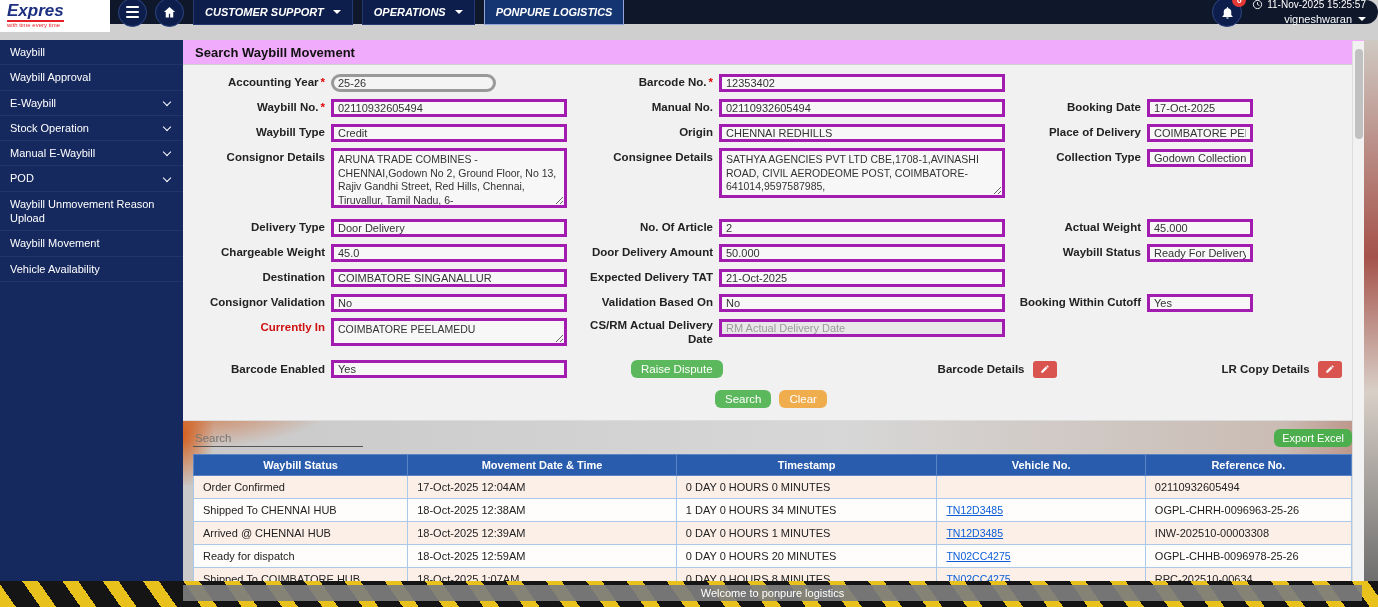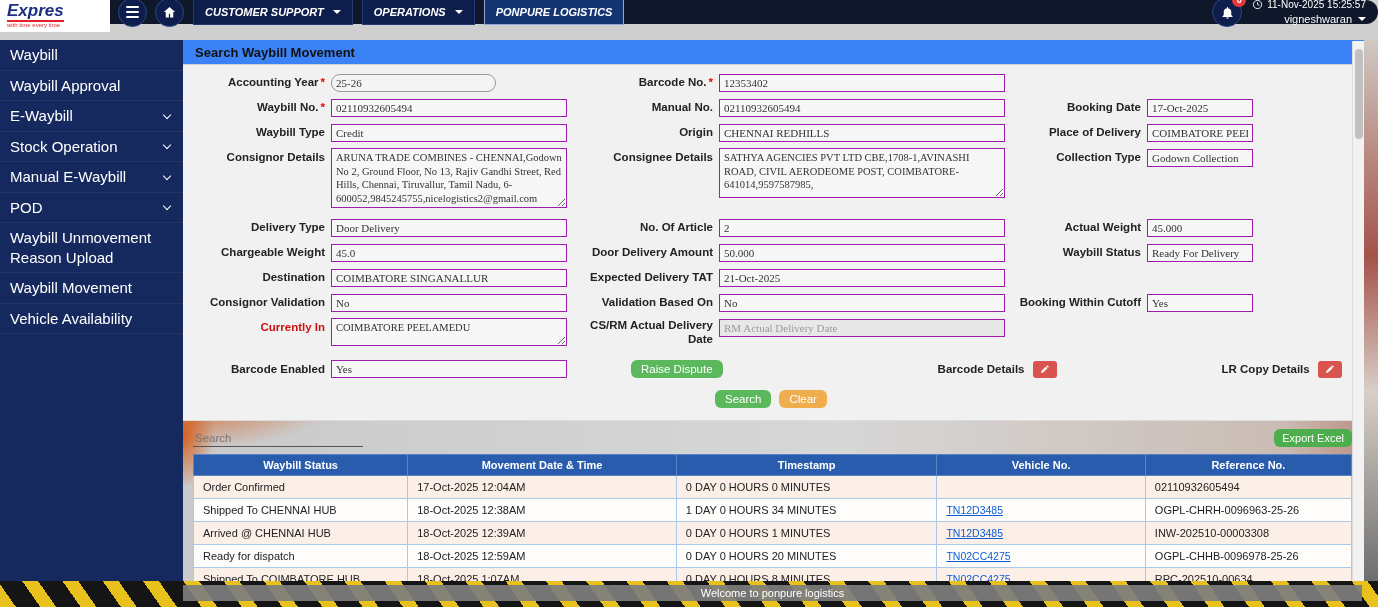--- a/index.html
+++ b/index.html
@@ -28,49 +28,49 @@
   .bell-wrap { position:relative; width:30px; height:30px; border-radius:50%; background:#0d1e4c; border:1px solid #2e4684;
     display:flex; align-items:center; justify-content:center; cursor:pointer; }
   .badge { position:absolute; top:-5px; right:-5px; min-width:14px; height:14px; border-radius:7px; background:#e53935;
     color:#fff; font-size:9px; font-weight:bold; display:flex; align-items:center; justify-content:center; padding:0 3px; }
   .meta { display:flex; flex-direction:column; align-items:flex-end; gap:3px; }
   .datetime { font-size:10px; display:flex; align-items:center; gap:4px; }
   .username { font-size:11px; display:flex; align-items:center; gap:6px; cursor:pointer; }
 
   
   .sidebar { position:absolute; top:40px; left:0; width:183px; bottom:26px; background:#16295f; z-index:25; }
-  .side-item { color:#fff; font-size:15px; padding:5px 10px; display:flex; justify-content:space-between; align-items:center;
+  .side-item { color:#fff; font-size:11px; padding:5px 10px; display:flex; justify-content:space-between; align-items:center;
     border-bottom:1px solid rgba(255,255,255,0.06); cursor:pointer; line-height:1.3; }
   .side-item .lbl { flex:1; }
   .chev { width:6px; height:6px; border-right:1.5px solid #fff; border-bottom:1.5px solid #fff; transform:rotate(45deg); margin:0 3px 2px 0; flex:none; }
 
   
   .main { position:absolute; left:183px; top:40px; right:0; bottom:0; overflow:hidden; }
   .backdrop { position:absolute; inset:0;
     background:
       radial-gradient(ellipse at 0% 64%, rgba(213,96,31,0.85), rgba(213,96,31,0) 9%),
       linear-gradient(90deg, #c9c9c9 0%, #d7d7d7 55%, #cabcb4 92%, #b98a7d 100%);
   }
   .blob { position:absolute; left:0; top:345px; width:30px; height:100px;
     background:radial-gradient(ellipse at left, #d4601f, rgba(212,96,31,0) 75%); z-index:1; }
   .edge-photo { position:absolute; right:0; width:14px; top:0; bottom:26px; z-index:6;
     background:linear-gradient(180deg,#cfc9c2 0%, #a5524a 40%, #d8cfc7 65%, #6e6e6e 100%); }
 
-  .title-bar { position:relative; z-index:2; height:25px; background:#3b82f6; border-bottom:1px solid #d0d0d0;
+  .title-bar { position:relative; z-index:2; height:25px; background:#f0abfc; border-bottom:1px solid #d0d0d0;
     display:flex; align-items:center; padding-left:12px; font-size:13px; font-weight:bold; color:#111; }
 
   .form-panel { position:relative; z-index:2; background:#f1f1f1; padding:8px 4px 8px 0; border-bottom:1px solid #dcdcdc; }
   .fgrid { display:grid; grid-template-columns:130px 236px 140px 286px 130px 106px; column-gap:6px; row-gap:6px;
     padding-left:12px; align-items:start; }
   .flabel { font-size:11.5px; font-weight:600; color:#222; text-align:right; line-height:18px; }
   .flabel.two-line { line-height:1.2; padding-top:1px; }
   .flabel .req { color:#e00000; margin-left:2px; }
   .red-label { color:#cf1010; }
-  .finput { width:100%; height:18px; border:1px solid #a21caf; background:#f7f7f7; font-size:11px; padding:1px 4px;
-    color:#333; font-family:Liberation Serif, serif; }
+  .finput { width:100%; height:18px; border:3px solid #a21caf; background:#f7f7f7; font-size:11px; padding:1px 4px;
+    color:#333; font-family:Liberation Sans, sans-serif; }
   .finput.rounded { width:165px; border-radius:9px; border-color:#999; background:#f4f4f4; }
   textarea.finput { height:60px; resize:both; line-height:1.3; font-size:10.5px; padding:2px 4px; overflow:auto; }
   textarea.finput.mid { height:50px; }
   textarea.finput.small { height:28px; }
   .finput.muted { background:#e8e8e8; color:#999; }
   .finput.muted::placeholder { color:#9a9a9a; }
 
   .row-j { display:flex; align-items:center; margin-top:10px; padding-left:12px; }
   .w130 { width:130px; display:inline-block; flex:none; }
   .w236 { width:236px; flex:none; margin-left:6px; }

